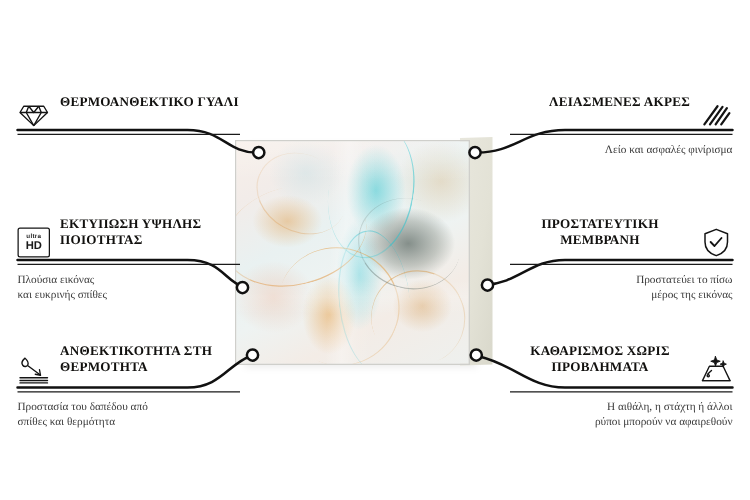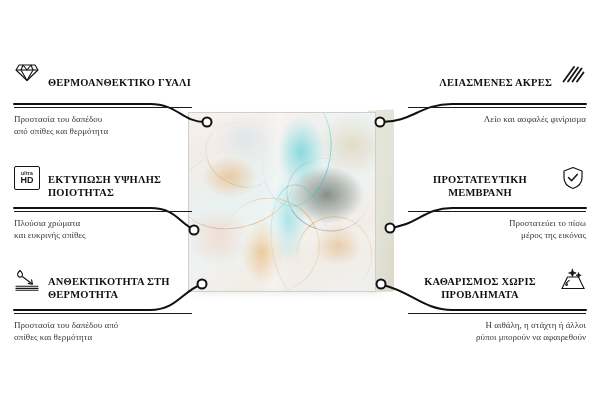--- a/index.html
+++ b/index.html
@@ -67,21 +67,21 @@
   .feat .ttl{
     font-size:10.5px;line-height:13px;font-weight:700;letter-spacing:.2px;
     text-transform:uppercase;color:#12110f;
   }
   .feat.right .ttl{text-align:center;}
   .rule{height:1px;background:#1a1a1a;margin-top:5px;width:100%;}
   .desc{
     margin-top:6px;font-size:9px;line-height:11.5px;color:#3a3a3a;
   }
   .feat.right .desc{text-align:right;}
-  .ico{width:26px;height:40px;flex:0 0 26px;display:flex;align-items:flex-start;justify-content:center;}
+  .ico{width:26px;height:40px;flex:0 0 26px;display:flex;align-items:flex-end;justify-content:center;}
   .ico svg{display:block;}
 
   .f-l1{left:14px;top:62px;}
   .f-l2{left:14px;top:166px;}
   .f-l3{left:14px;top:268px;}
   .f-r1{left:408px;top:62px;}
   .f-r2{left:408px;top:166px;}
   .f-r3{left:408px;top:268px;}
 
   .hd-box{
@@ -139,39 +139,35 @@
             <path d="M1 8 H23"></path>
               <path d="M8 3 L6 8 L12 18.5"></path>
               <path d="M16 3 L18 8 L12 18.5"></path>
             <path d="M8 3 L12 8 L16 3"></path>
           </g>
         </svg>
       </span>
       <span class="ttl">ΘΕΡΜΟΑΝΘΕΚΤΙΚΟ ΓΥΑΛΙ</span>
     </div>
     <div class="rule"></div>
-    <div class="desc">
-      <div>Προστασία του δαπέδου</div>
-      <div>από σπίθες και θερμότητα</div>
-    </div>
   </div>
 
   <div class="feat left f-l2">
     <div class="head">
       <span class="ico">
         <span class="hd-box">
           <span class="hd-top">ultra</span>
           <span class="hd-bot">HD</span>
         </span>
       </span>
       <span class="ttl">ΕΚΤΥΠΩΣΗ ΥΨΗΛΗΣ ΠΟΙΟΤΗΤΑΣ</span>
     </div>
     <div class="rule"></div>
     <div class="desc">
-      <div>Πλούσια χρώματα</div>
+      <div>Πλούσια εικόνας</div>
       <div>και ευκρινής σπίθες</div>
     </div>
   </div>
 
   <div class="feat left f-l3">
     <div class="head">
       <span class="ico">
         <svg width="26" height="24" viewBox="0 0 26 24">
           <g fill="none" stroke="#141414" stroke-width="1.1" stroke-linejoin="round" stroke-linecap="round">
             <path d="M6 2.5 C3.6 4.6 3 6.6 4.2 8.2 C5.3 9.7 7.6 9.4 8.3 7.8 C8.9 6.4 8.2 4.6 6 2.5 Z"></path>

